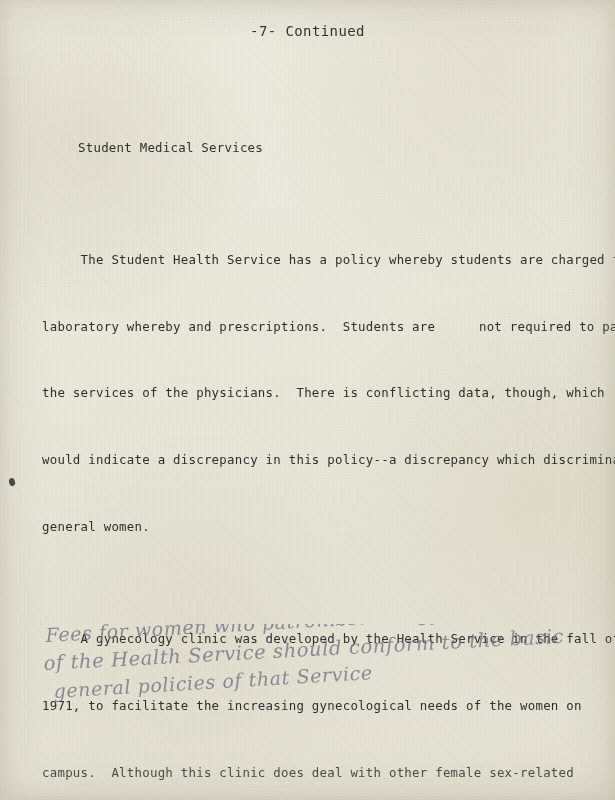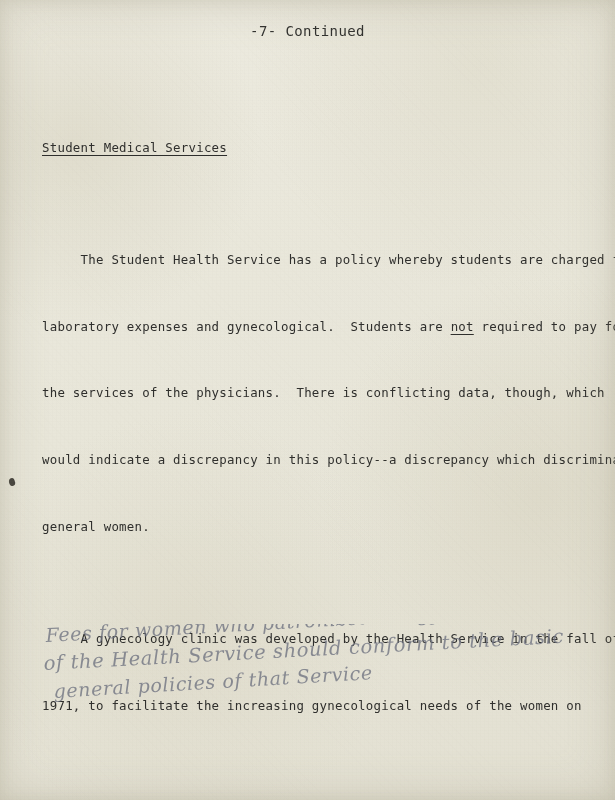--- a/index.html
+++ b/index.html
@@ -64,21 +64,21 @@
     top: 48px;
     left: 42px;
     width: 530px;
     font-size: 12.4px;
     line-height: 22.3px;
     letter-spacing: 0.25px;
     color: #2e2e2c;
     white-space: pre-wrap;
   }
   .ln { display: block; white-space: pre; }
-  .u  { text-decoration: underline; text-underline-offset: 2.5px; }
+  .u  { text-underline-offset: 2.5px; margin-left: 36px; }
   
   .faint { color: #4a4a46; }
 
   
   #ink-blot {
     position: absolute;
     left: 9px;
     top: 478px;
     width: 6px;
     height: 8px;
@@ -116,28 +116,29 @@
 
     <div class="header-num">-7- Continued</div>
 
     <div class="body-text">
 
       
       <span class="ln"><span class="u">Student Medical Services</span></span>
 
       
       <span class="ln">     The Student Health Service has a policy whereby students are charged for</span>
-      <span class="ln"><span>laboratory expenses and gynecological.  Students are </span><span class="u">not</span><span> required to pay for</span></span>
+      <span class="ln"><span>laboratory whereby and prescriptions.  Students are </span><span class="u">not</span><span> required to pay for</span></span>
       <span class="ln">the services of the physicians.  There is conflicting data, though, which</span>
       <span class="ln">would indicate a discrepancy in this policy--a discrepancy which discriminates</span>
       <span class="ln">general women.</span>
 
       
       <span class="ln">     A gynecology clinic was developed by the Health Service in the fall of</span>
       <span class="ln">1971, to facilitate the increasing gynecological needs of the women on</span>
+      <span class="ln faint">campus.  Although this clinic does deal with other female sex-related</span>
       
       
 
       
       
       
       
       
       
       

